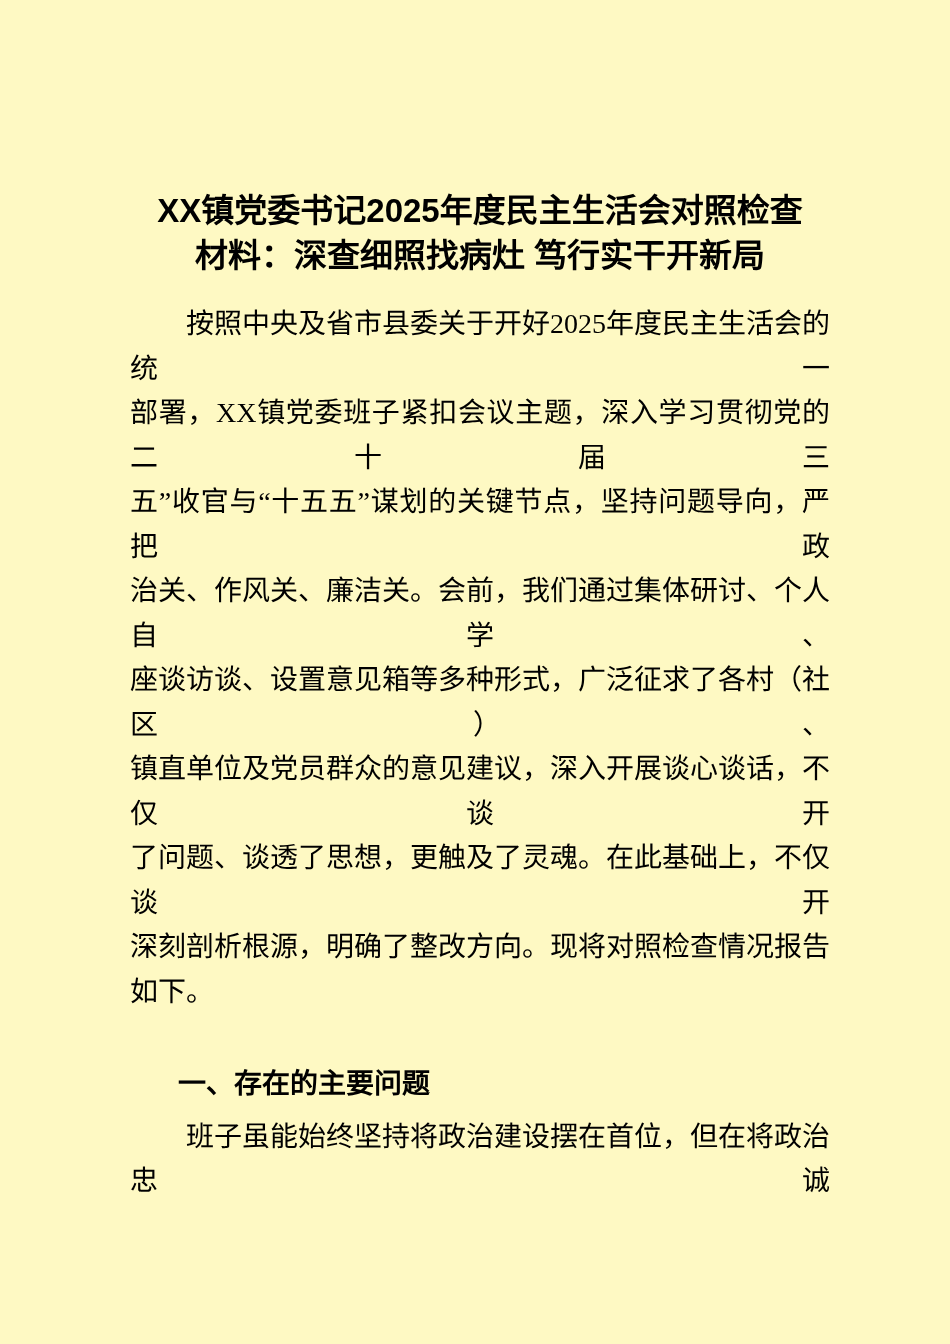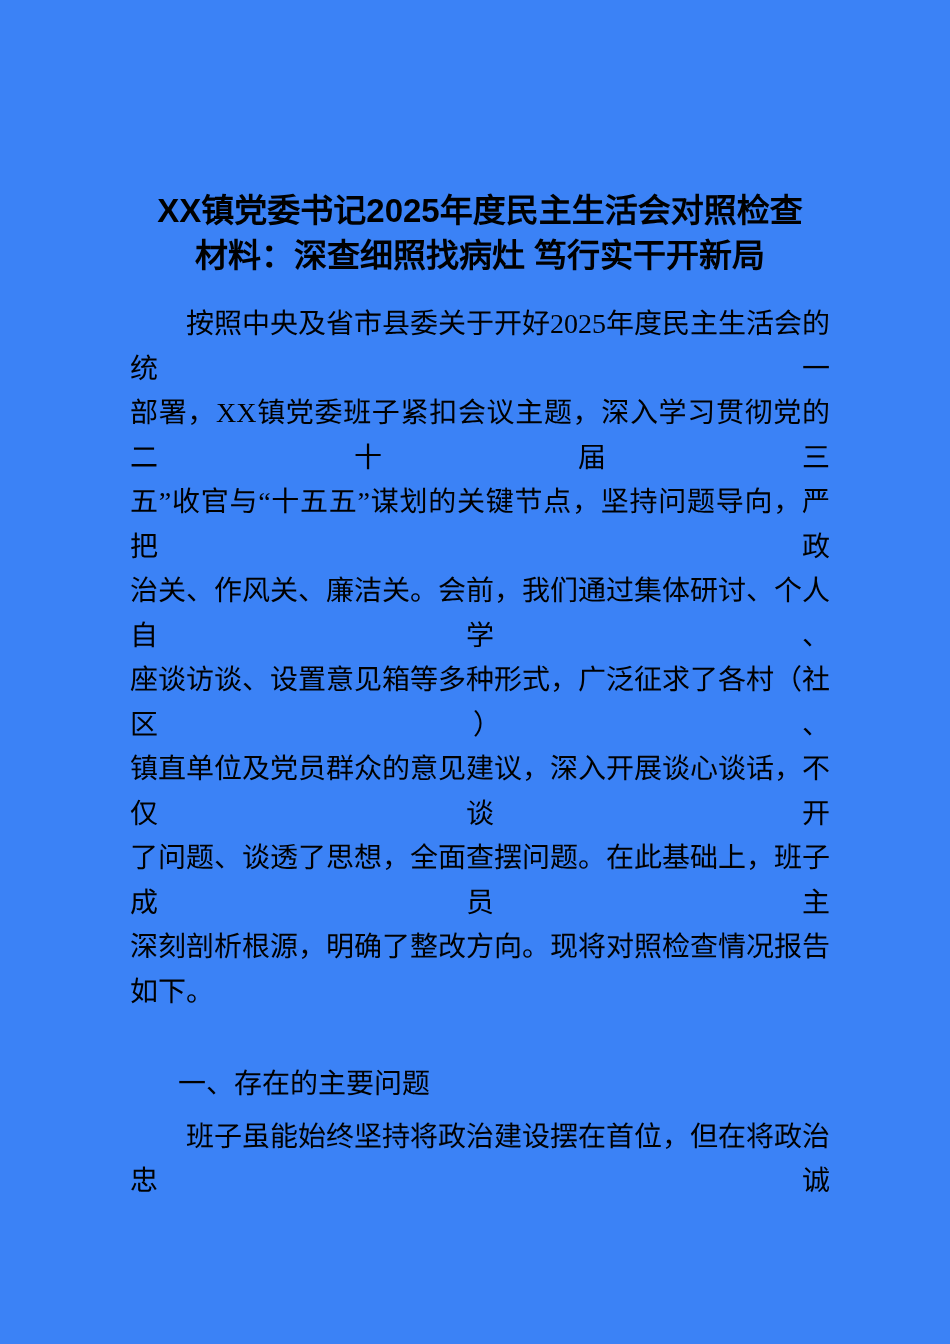--- a/index.html
+++ b/index.html
@@ -4,21 +4,21 @@
 <style>
   html, body {
     margin: 0;
     padding: 0;
     background: #ffffff;
   }
   .page {
     position: relative;
     width: 950px;
     height: 1344px;
-    background: #3b82f6;
+    background: #fef9c3;
     color: #000000;
     overflow: hidden;
     font-family: "Liberation Serif", "DejaVu Serif", serif;
   }
   .content {
     position: absolute;
     left: 122px;
     top: 188px;
     width: 716px;
   }
@@ -48,21 +48,21 @@
     text-justify: inter-character;
   }
   .line.first {
     text-indent: 2em;
   }
   .line.last {
     text-align-last: left;
   }
   .heading {
     font-family: "Liberation Sans", "DejaVu Sans", sans-serif;
-    font-weight: normal;
+    font-weight: bold;
     text-indent: 2em;
     text-align: left;
     text-align-last: left;
     margin-top: 48px;
   }
 </style>
 </head>
 <body>
 
 <div class="page">
@@ -72,21 +72,21 @@
       <span class="title-line">材料：深查细照找病灶 笃行实干开新局</span>
     </h1>
     <div class="body-text" id="doc-body">
         <div class="para">
           <div class="line first">按照中央及省市县委关于开好2025年度民主生活会的统一</div>
           <div class="line">部署，XX镇党委班子紧扣会议主题，深入学习贯彻党的二十届三</div>
           <div class="line">五”收官与“十五五”谋划的关键节点，坚持问题导向，严把政</div>
           <div class="line">治关、作风关、廉洁关。会前，我们通过集体研讨、个人自学、</div>
           <div class="line">座谈访谈、设置意见箱等多种形式，广泛征求了各村（社区）、</div>
           <div class="line">镇直单位及党员群众的意见建议，深入开展谈心谈话，不仅谈开</div>
-          <div class="line">了问题、谈透了思想，全面查摆问题。在此基础上，班子成员主</div>
+          <div class="line">了问题、谈透了思想，更触及了灵魂。在此基础上，不仅谈开</div>
           <div class="line last">深刻剖析根源，明确了整改方向。现将对照检查情况报告如下。</div>
         </div>
         <div class="heading">一、存在的主要问题</div>
         <div class="para">
           <div class="line first">班子虽能始终坚持将政治建设摆在首位，但在将政治忠诚</div>
         </div>
       </div>
   </div>
 </div>
 

